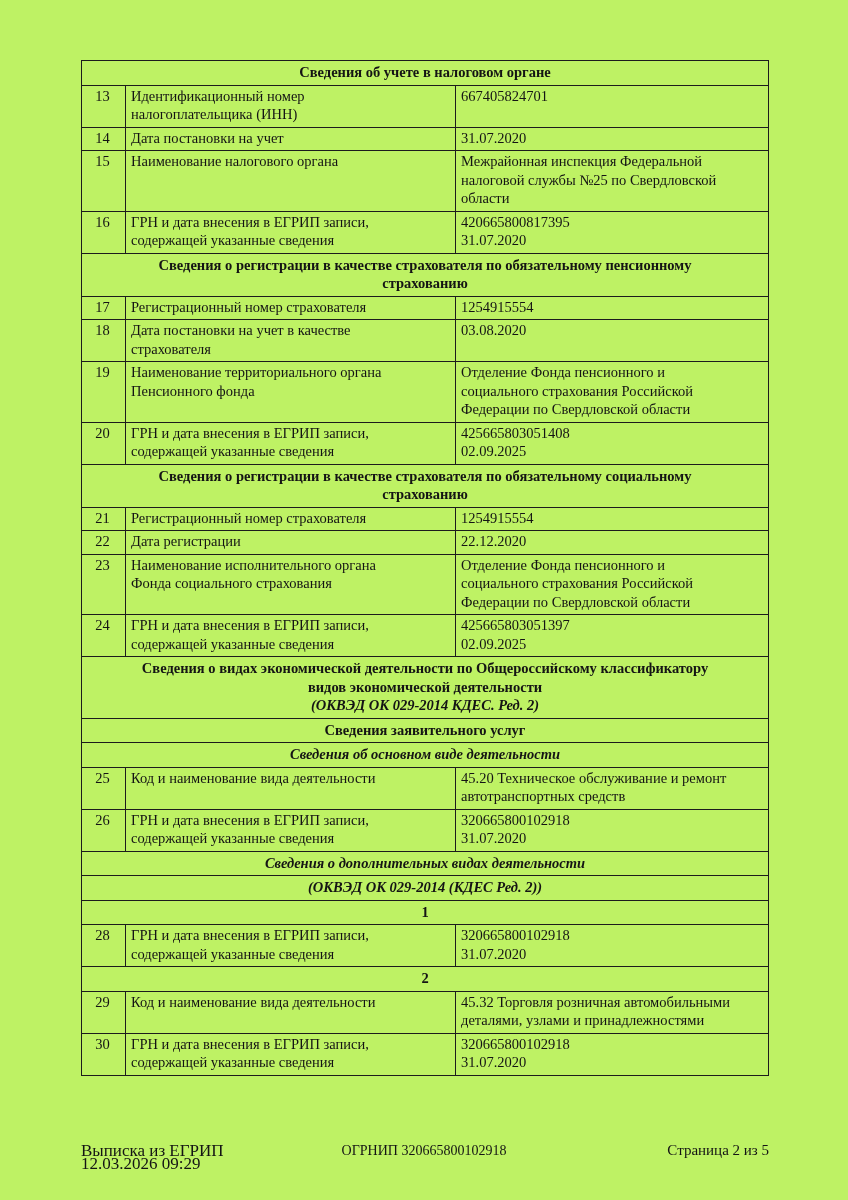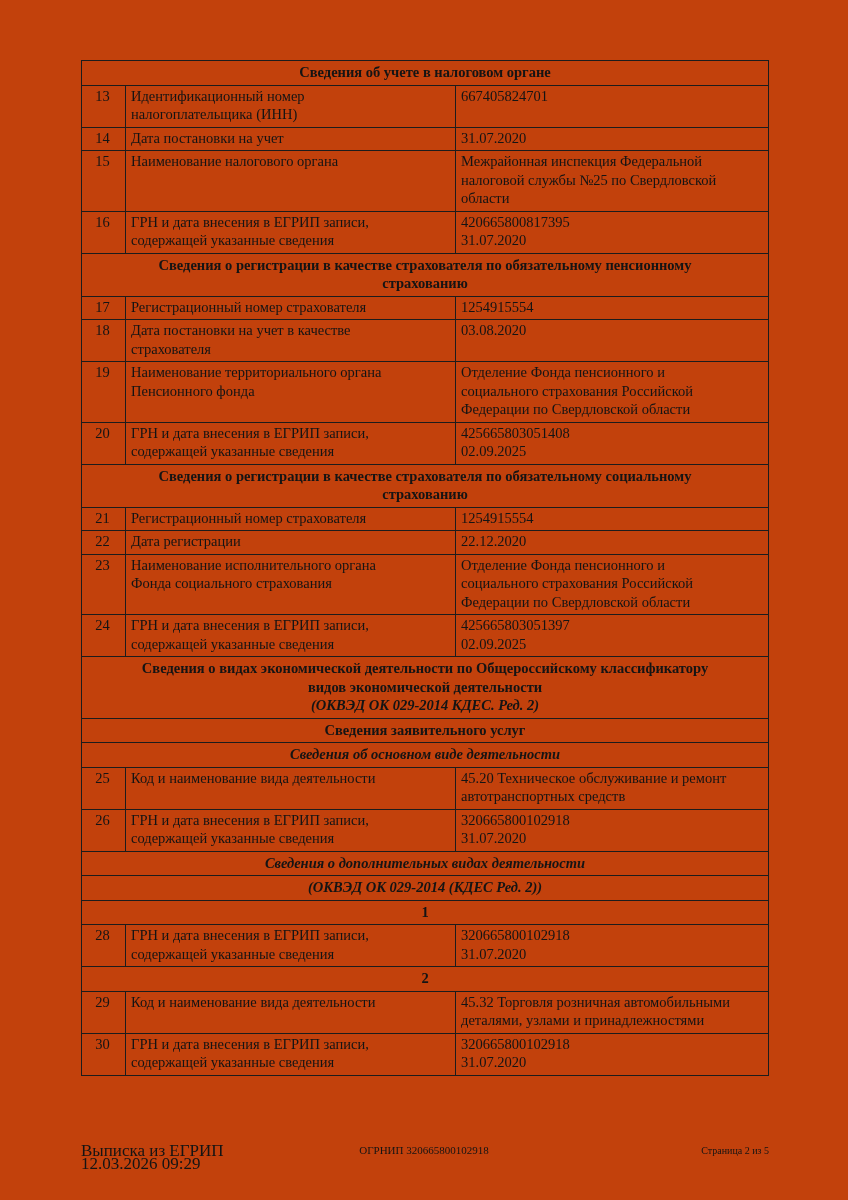--- a/index.html
+++ b/index.html
@@ -11,21 +11,21 @@
     height: 1200px;
     position: relative;
     background: #fcfcfc;
     font-family: "Liberation Serif", "DejaVu Serif", serif;
     color: #141414;
     overflow: hidden;
   }
   .sheet {
     position: absolute;
     inset: 0;
-    background: #c2410c;
+    background: #bef264;
   }
   table.doc {
     position: absolute;
     left: 81px;
     top: 60px;
     width: 687px;
     border-collapse: collapse;
     table-layout: fixed;
     font-size: 14.5px;
     line-height: 18.5px;
@@ -61,28 +61,28 @@
     font-size: 17px;
     line-height: 13px;
     white-space: pre-line;
   }
   .footer-center {
     position: absolute;
     left: 0;
     top: 1144px;
     width: 848px;
     text-align: center;
-    font-size: 11px;
+    font-size: 14px;
     line-height: 13px;
   }
   .footer-right {
     position: absolute;
     right: 79px;
     top: 1144px;
-    font-size: 10px;
+    font-size: 15px;
     line-height: 13px;
   }
 </style>
 </head>
 <body>
 
 <div class="sheet">
 
   <table class="doc">
     <colgroup>

